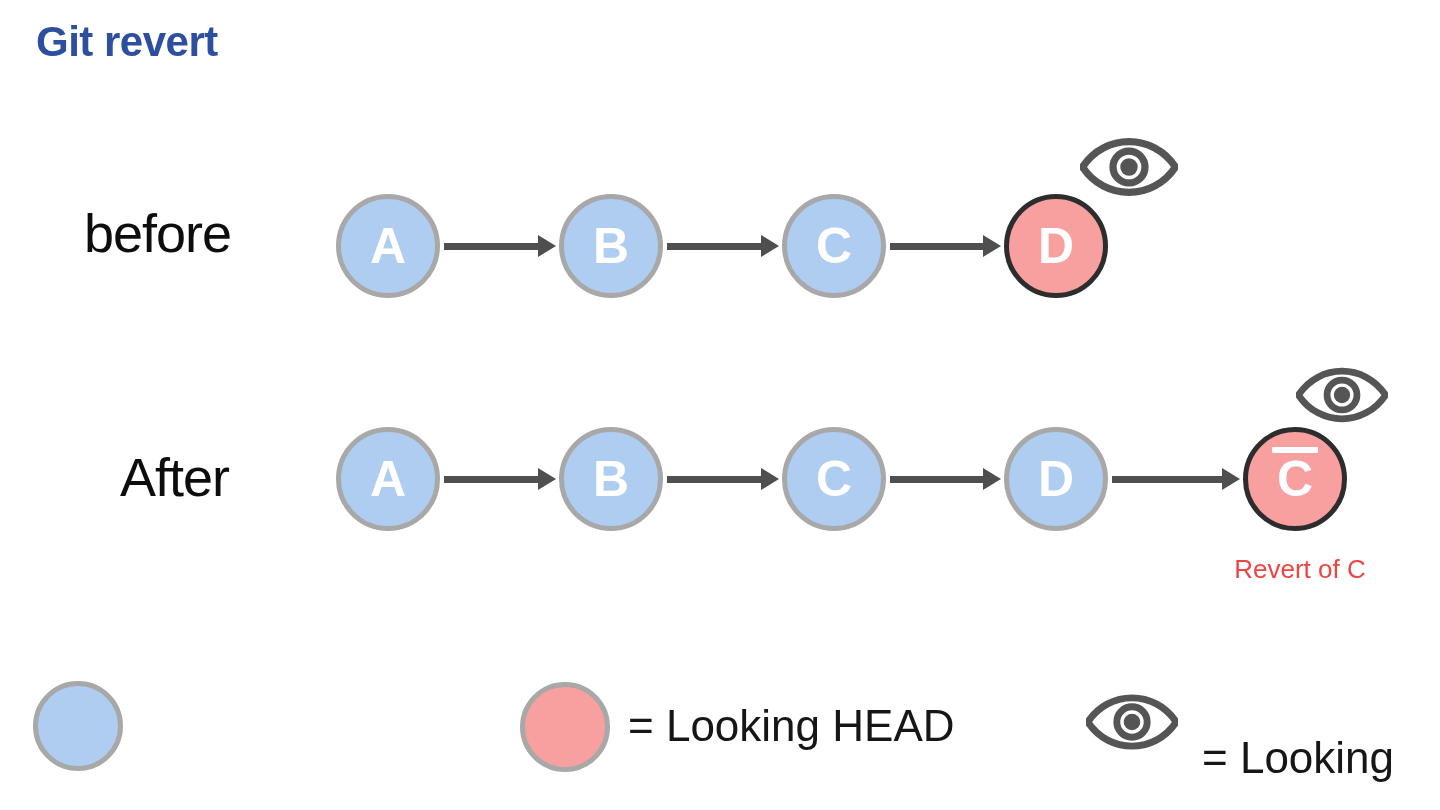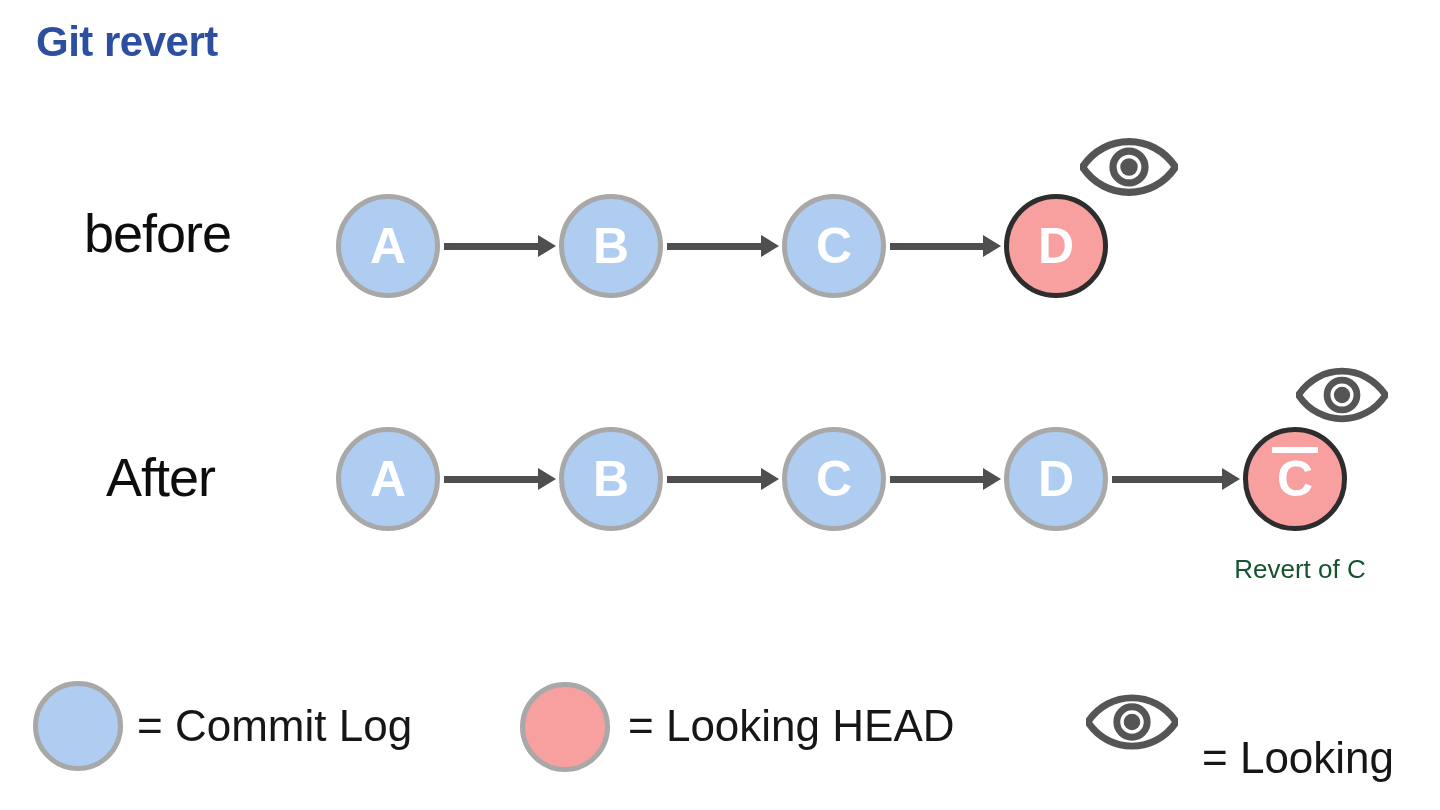--- a/index.html
+++ b/index.html
@@ -31,21 +31,21 @@
   .arrow{position:absolute;height:22px;display:flex;align-items:center;}
   .arrow .shaft{flex:1;height:7px;background:var(--arrow,#4f4f4f);}
   .arrow .tip{
     width:0;height:0;margin-left:-1px;
     border-left:18px solid var(--arrow,#4f4f4f);
     border-top:11px solid transparent;border-bottom:11px solid transparent;
   }
   .eye{position:absolute;color:var(--eye,#555555);}
   .caption{
     position:absolute;left:1226px;top:554px;width:148px;text-align:center;
-    font-size:26px;color:#14532d;
+    font-size:26px;color:#ef4444;
   }
   .legend-swatch{position:absolute;width:90px;height:90px;border-radius:50%;box-sizing:border-box;}
   .legend-swatch.commit{background:var(--commit-fill,#aecdf0);border:5px solid var(--commit-border,#a8a8a8);}
   .legend-swatch.head{background:var(--head-fill,#f8a0a0);border:5px solid var(--commit-border,#a8a8a8);}
   .legend-label{position:absolute;font-size:44px;color:#161616;line-height:1.15;}
 </style>
 </head>
 <body>
 
 <div class="canvas">
@@ -78,21 +78,21 @@
   <div class="node head" style="left:1004px;top:194px">
     <span class="letter">D</span>
   </div>
 
   <svg class="eye" style="left:1080px;top:136px" width="98" height="62" viewBox="0 0 100 64">
     <path d="M2 32 C 25 -3, 75 -3, 98 32 C 75 67, 25 67, 2 32 Z" fill="none" stroke="currentColor" stroke-width="7.5"></path>
     <circle cx="50" cy="32" r="16.5" fill="none" stroke="currentColor" stroke-width="7.5"></circle>
     <circle cx="50" cy="32" r="9" fill="currentColor"></circle>
   </svg>
 
-  <div class="rowlabel" style="left:106px;top:448px">After</div>
+  <div class="rowlabel" style="left:120px;top:448px">After</div>
 
   <div class="node commit" style="left:336px;top:427px">
     <span class="letter">A</span>
   </div>
   <div class="arrow" style="left:444px;top:468px;width:112px">
     <i class="shaft"></i>
       <i class="tip"></i>
   </div>
   <div class="node commit" style="left:559px;top:427px">
     <span class="letter">B</span>
@@ -122,21 +122,20 @@
 
   <svg class="eye" style="left:1296px;top:366px" width="92" height="58" viewBox="0 0 100 64">
     <path d="M2 32 C 25 -3, 75 -3, 98 32 C 75 67, 25 67, 2 32 Z" fill="none" stroke="currentColor" stroke-width="7.5"></path>
     <circle cx="50" cy="32" r="16.5" fill="none" stroke="currentColor" stroke-width="7.5"></circle>
     <circle cx="50" cy="32" r="9" fill="currentColor"></circle>
   </svg>
 
   <div class="caption">Revert of C</div>
 
   <div class="legend-swatch commit" style="left:33px;top:681px"></div>
-  <div class="legend-label" style="left:137px;top:701px">= Commit Log</div>
 
   <div class="legend-swatch head" style="left:520px;top:682px"></div>
   <div class="legend-label" style="left:628px;top:701px">= Looking HEAD</div>
 
   <svg class="eye" style="left:1086px;top:692px" width="92" height="60" viewBox="0 0 100 64">
     <path d="M2 32 C 25 -3, 75 -3, 98 32 C 75 67, 25 67, 2 32 Z" fill="none" stroke="currentColor" stroke-width="7.5"></path>
     <circle cx="50" cy="32" r="16.5" fill="none" stroke="currentColor" stroke-width="7.5"></circle>
     <circle cx="50" cy="32" r="9" fill="currentColor"></circle>
   </svg>
   <div class="legend-label" style="left:1202px;top:733px">= Looking</div>

